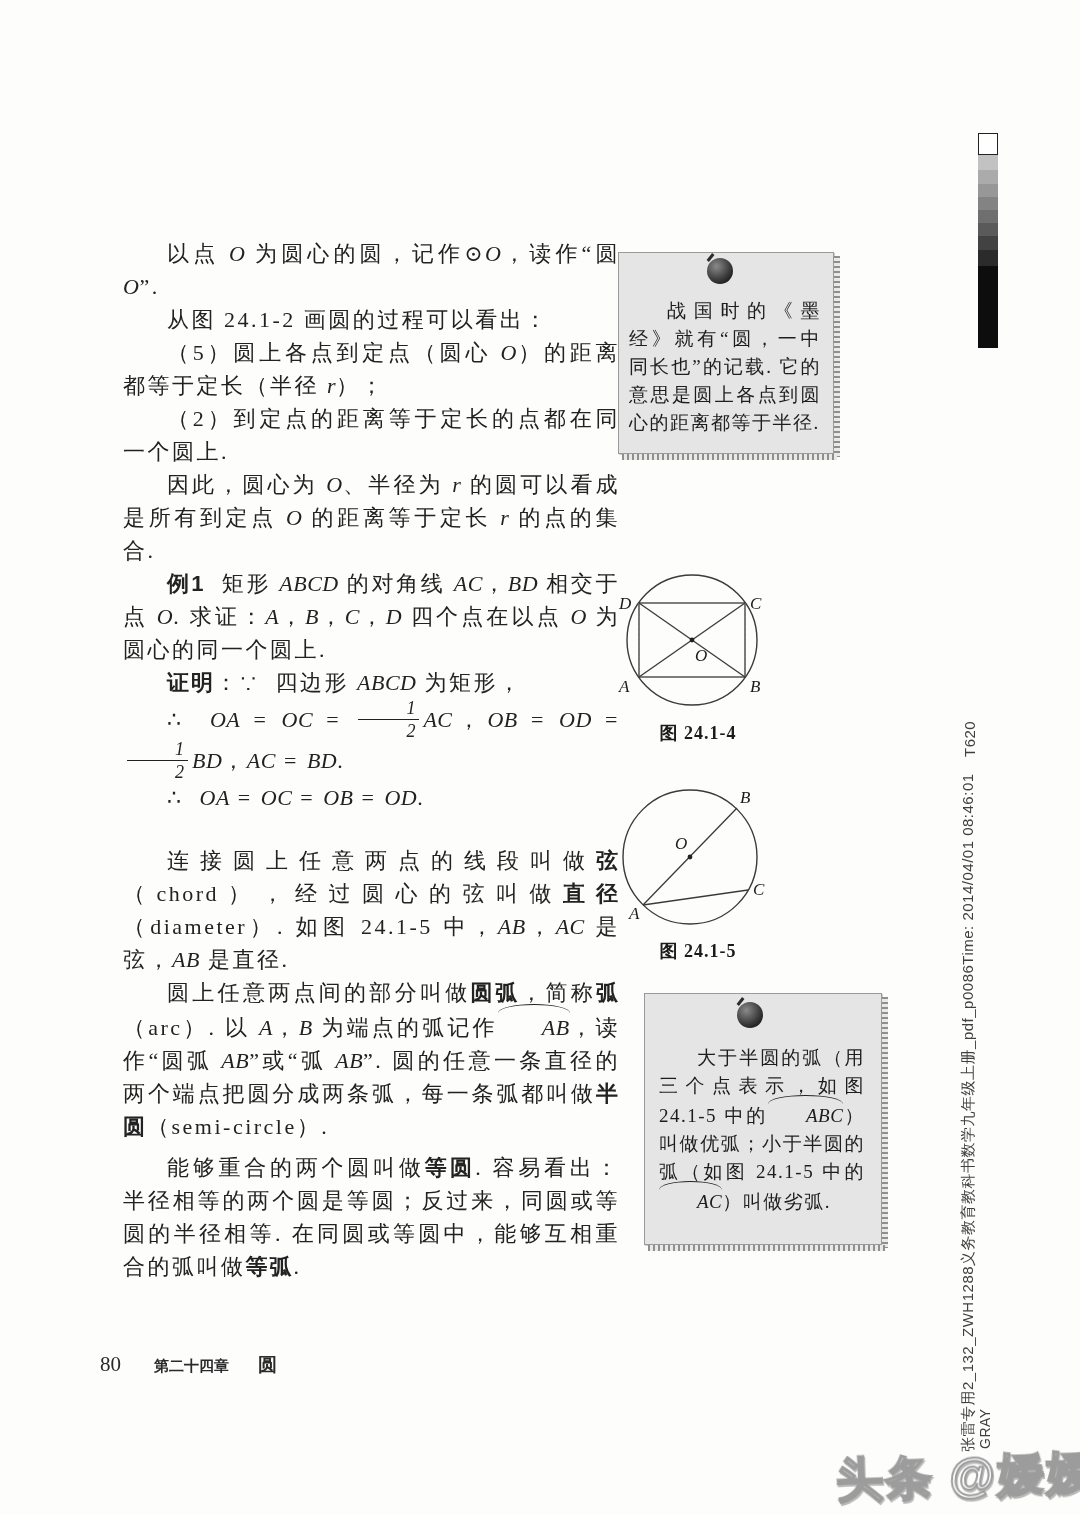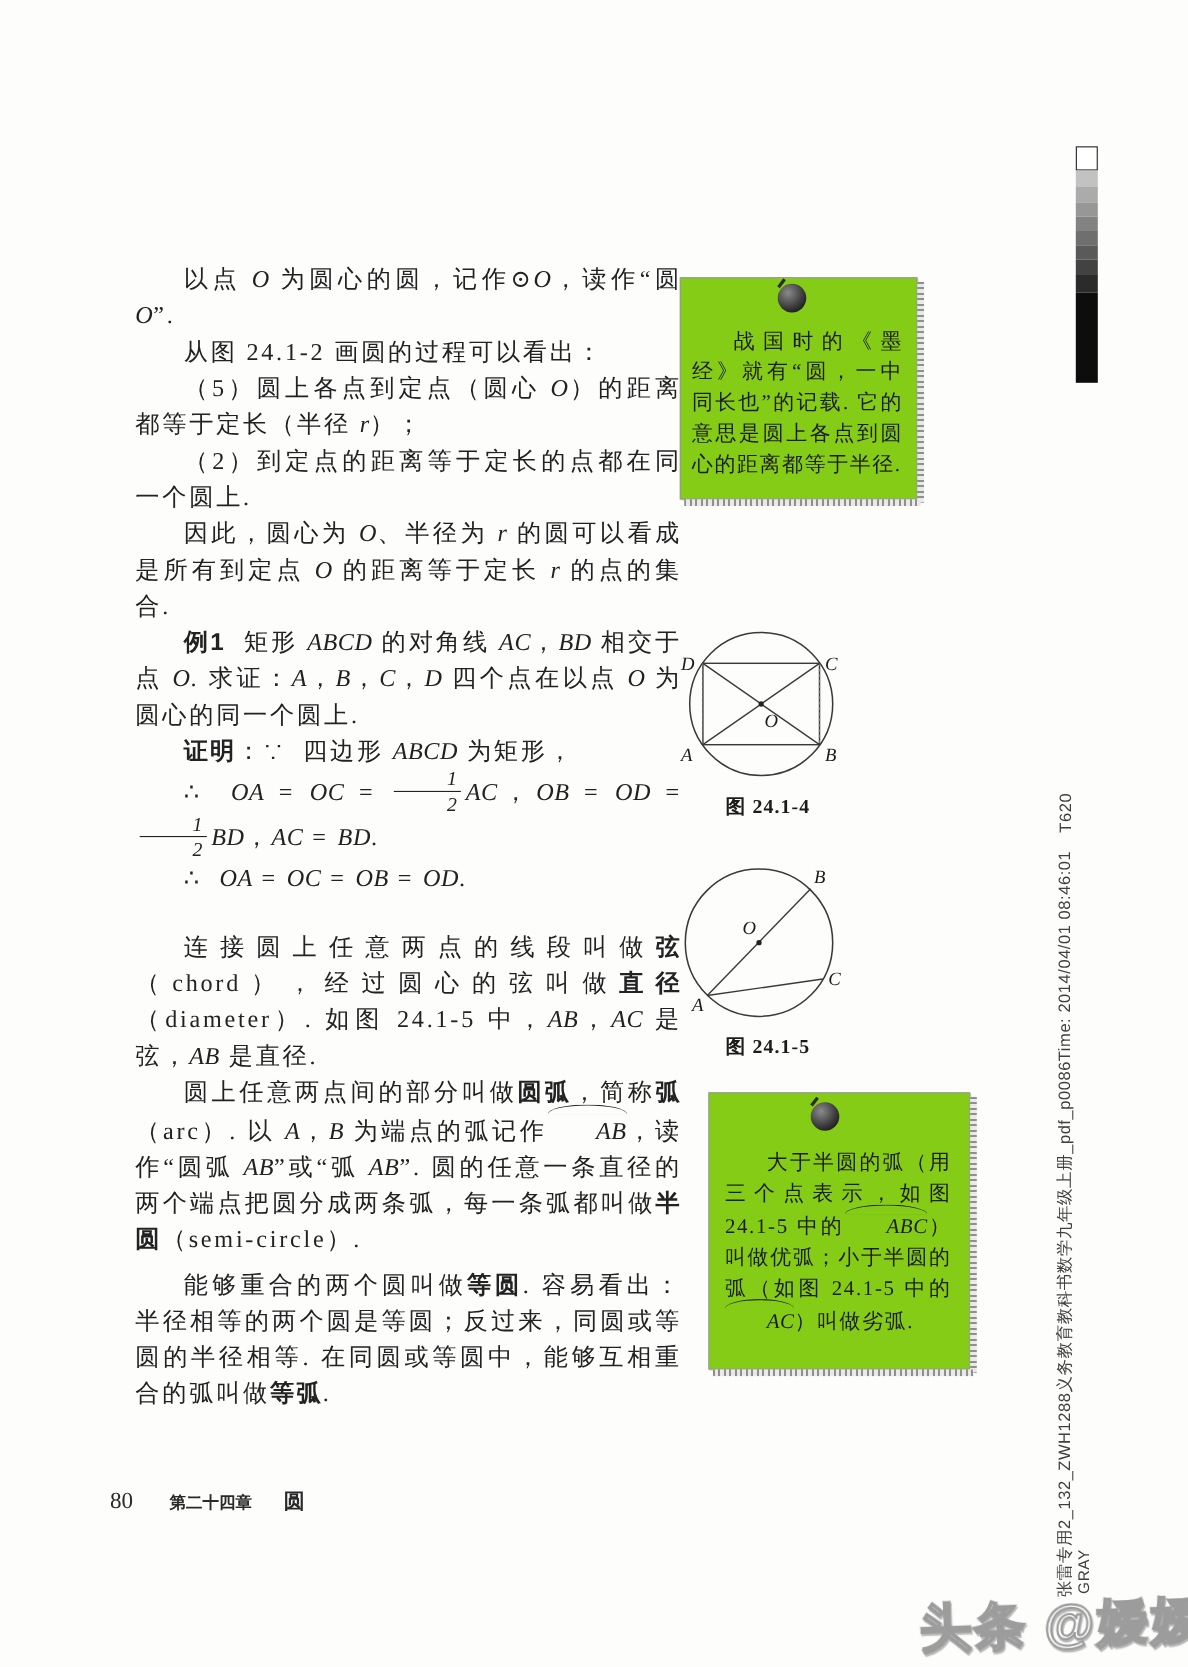--- a/index.html
+++ b/index.html
@@ -15,21 +15,21 @@
   
   .frac{display:inline-block;vertical-align:-0.55em;text-align:center;line-height:1;
         font-size:18px;font-style:italic;margin:0 4px;letter-spacing:0;}
   .frac .fn{display:block;border-bottom:1.5px solid #222;padding:0 4px 2px;}
   .frac .fd{display:block;padding-top:2px;}
   
   .arcwrap{position:relative;display:inline-block;font-style:italic;letter-spacing:0.5px;margin-top:2px;}
   .arc-hat{position:absolute;top:-7px;left:0;width:100%;height:8px;
            border-top:1.6px solid #222;border-radius:100% 100% 0 0/200% 200% 0 0;}
   
-  .note-box{background:#84cc16;border:1px solid #9a9a9a;box-shadow:1px 1px 0 #cfcfcf;}
+  .note-box{background:#e5e5e5;border:1px solid #9a9a9a;box-shadow:1px 1px 0 #cfcfcf;}
   .note-edge-r{position:absolute;right:-7px;top:3px;bottom:-4px;width:6px;
      background:repeating-linear-gradient(180deg,#8f8f8f 0 2px,#e9e9e7 2px 5px);}
   .note-edge-b{position:absolute;left:3px;right:-4px;bottom:-7px;height:6px;
      background:repeating-linear-gradient(90deg,#8f8f8f 0 2px,#e9e9e7 2px 5px);}
   .note-text{font-size:19px;line-height:28px;text-align:justify;letter-spacing:1.5px;
              text-indent:2em;color:#1d1d1d;}
   .pin{width:26px;height:26px;border-radius:50%;
        background:radial-gradient(circle at 36% 32%,#8a8a8a,#3c3c3c 55%,#161616 85%);}
   .pin::after{content:"";position:absolute;left:2px;top:-5px;width:3px;height:9px;
        background:#2c2c2c;transform:rotate(38deg);}

